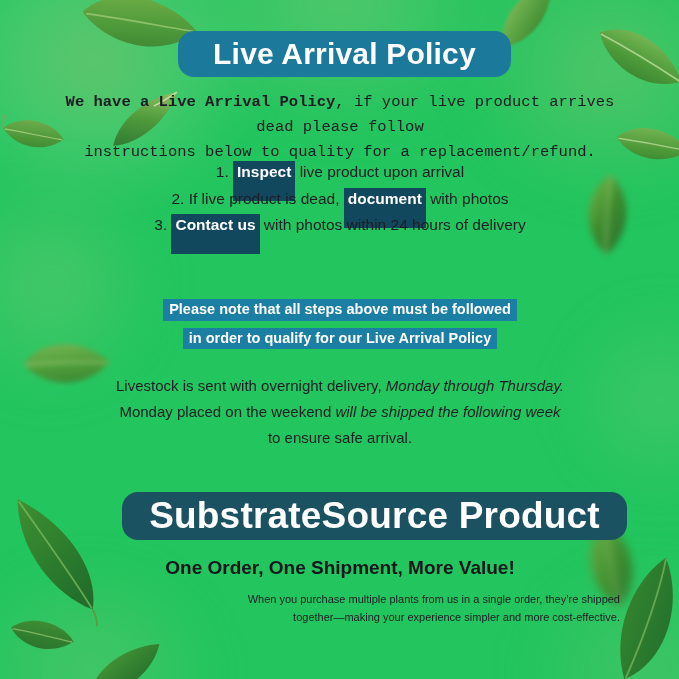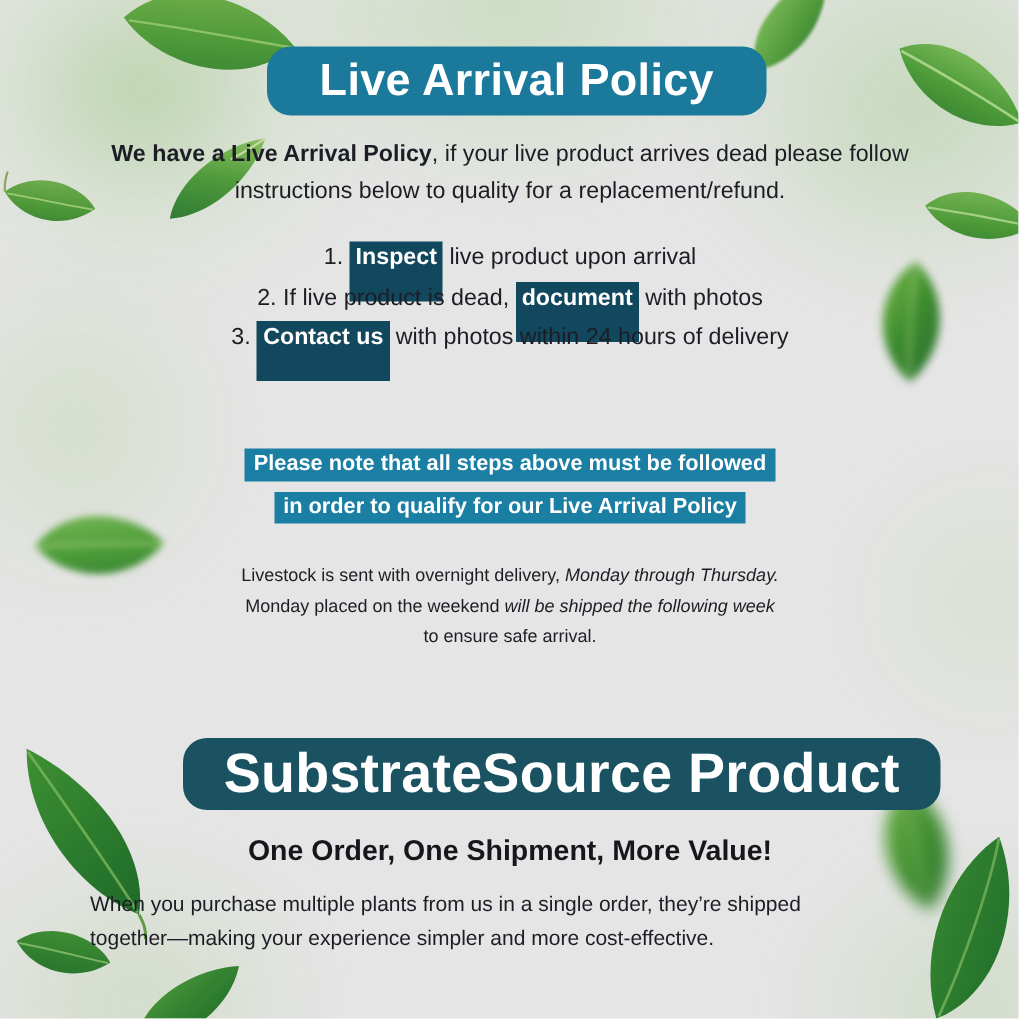--- a/index.html
+++ b/index.html
@@ -9,21 +9,21 @@
   body {
     width: 679px;
     height: 679px;
     font-family: "Liberation Sans", sans-serif;
     overflow: hidden;
   }
   #page {
     position: relative;
     width: 679px;
     height: 679px;
-    background: #e5e5e5;
+    background: #22c55e;
     overflow: hidden;
   }
 
   
   .wash {
     position: absolute;
     border-radius: 50%;
     pointer-events: none;
   }
   .wash-tl {
@@ -114,20 +114,21 @@
 
   .intro {
     position: absolute;
     left: 60px;
     top: 90px;
     width: 560px;
     text-align: center;
     font-size: 15.5px;
     color: #1d1d25;
     line-height: 1.62;
+    font-family: Liberation Mono, monospace;
   }
   .intro b { font-weight: bold; }
 
   .steps {
     position: absolute;
     left: 60px;
     top: 164px;
     width: 560px;
     text-align: center;
     font-size: 15.5px;
@@ -164,21 +165,21 @@
     white-space: nowrap;
   }
   .notice-row { margin-bottom: 7px; }
 
   .shipping {
     position: absolute;
     left: 60px;
     top: 373px;
     width: 560px;
     text-align: center;
-    font-size: 12px;
+    font-size: 15px;
     color: #1d1d25;
     line-height: 1.72;
   }
   .shipping i { font-style: italic; }
 
   .subhead {
     position: absolute;
     left: 60px;
     top: 557px;
     width: 560px;
@@ -187,22 +188,22 @@
     font-weight: bold;
     color: #16161d;
     white-space: nowrap;
   }
 
   .outro {
     position: absolute;
     left: 60px;
     top: 591px;
     width: 560px;
-    text-align: left;
-    font-size: 14px;
+    text-align: right;
+    font-size: 11px;
     color: #1d1d25;
     line-height: 1.62;
   }
 </style>
 </head>
 <body>
 
 <div id="page">
 
   <div class="wash wash-tl"></div>

